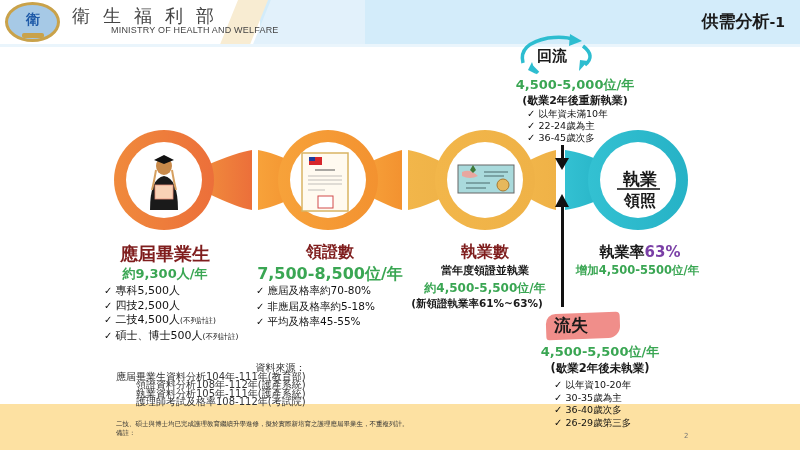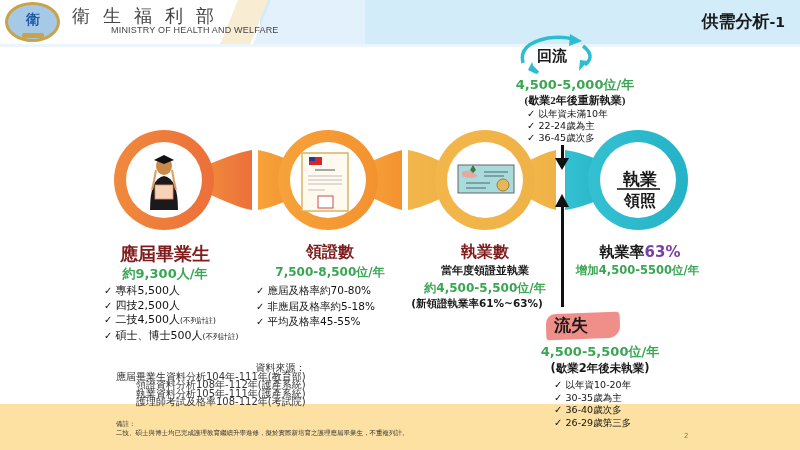--- a/index.html
+++ b/index.html
@@ -165,38 +165,38 @@
 <div class="stage-title" style="left:110px;top:242px;width:110px;font-size:18px;">應屆畢業生</div>
 <div class="subtitle green" style="left:110px;top:265px;width:110px;font-size:13px;">約9,300人/年</div>
 <ul class="checklist" style="left:104px;top:284px;">
   <li><span>專科5,500人</span></li>
   <li><span>四技2,500人</span></li>
   <li><span>二技4,500人</span><span class="small">(不列計註)</span></li>
   <li><span>碩士、博士500人</span><span class="small">(不列計註)</span></li>
 </ul>
 
 <div class="stage-title" style="left:275px;top:242px;width:110px;">領證數</div>
-<div class="subtitle green" style="left:255px;top:264px;width:150px;font-size:12px;">7,500-8,500位/年</div>
+<div class="subtitle green" style="left:255px;top:264px;width:150px;font-size:16px;">7,500-8,500位/年</div>
 <ul class="checklist" style="left:256px;top:283px;font-size:10.5px;">
   <li><span>應屆及格率約70-80%</span></li>
   <li><span>非應屆及格率約5-18%</span></li>
   <li><span>平均及格率45-55%</span></li>
 </ul>
 
 <div class="stage-title" style="left:430px;top:242px;width:110px;">執業數</div>
 <div class="subtitle" style="left:410px;top:263px;width:150px;font-size:11px;font-weight:bold;">當年度領證並執業</div>
 <div class="subtitle green" style="left:400px;top:280px;width:170px;font-size:12px;">約4,500-5,500位/年</div>
 <div class="subtitle" style="left:392px;top:297px;width:170px;font-size:10.5px;font-weight:bold;">(新領證執業率61%~63%)</div>
 
 <div style="position:absolute;left:585px;top:243px;width:110px;text-align:center;font-size:15px;font-weight:bold;"><span>執業率</span><span class="purple">63%</span></div>
 <div class="subtitle green" style="left:565px;top:263px;width:145px;font-size:11.5px;">增加4,500-5500位/年</div>
 
 <div style="position:absolute;left:537px;top:47px;font-size:15px;font-weight:bold;">回流</div>
 <div class="subtitle green" style="left:500px;top:76px;width:150px;font-size:13px;">4,500-5,000位/年</div>
-<div class="subtitle" style="left:505px;top:93px;width:140px;font-size:11px;font-weight:bold;font-family:Liberation Serif, serif;">(歇業2年後重新執業)</div>
+<div class="subtitle" style="left:505px;top:93px;width:140px;font-size:11px;font-weight:bold;">(歇業2年後重新執業)</div>
 <ul class="checklist" style="left:527px;top:108px;font-size:9.5px;line-height:12px;">
   <li><span>以年資未滿10年</span></li>
   <li><span>22-24歲為主</span></li>
   <li><span>36-45歲次多</span></li>
 </ul>
 
 <div class="loss-bg"></div>
 <div style="position:absolute;left:554px;top:314px;font-size:17px;font-weight:bold;">流失</div>
 <div class="subtitle green" style="left:525px;top:343px;width:150px;font-size:13px;">4,500-5,500位/年</div>
 <div class="subtitle" style="left:530px;top:361px;width:140px;font-size:11.5px;font-weight:bold;">(歇業2年後未執業)</div>
@@ -209,17 +209,17 @@
 
 <div class="sources">
   <div>資料來源：</div>
   <div>應屆畢業生資料分析104年-111年(教育部)</div>
   <div>領證資料分析108年-112年(護產系統)</div>
   <div>執業資料分析105年-111年(護產系統)</div>
   <div>護理師考試及格率108-112年(考試院)</div>
 </div>
 
 <div class="notes">
+  <div>二技、碩士與博士均已完成護理教育繼續升學進修，擬於實際新培育之護理應屆畢業生，不重複列計。</div>
   <div>備註：</div>
-  <div>二技、碩士與博士均已完成護理教育繼續升學進修，擬於實際新培育之護理應屆畢業生，不重複列計。</div>
 </div>
 
 <div class="page-num">2</div>
 
 </body></html>

